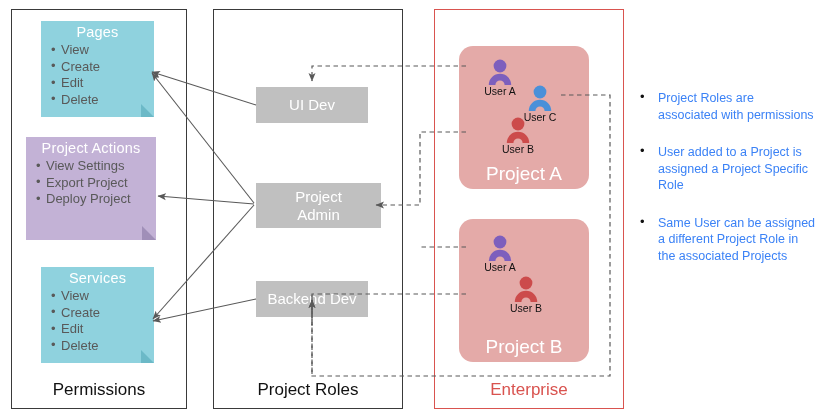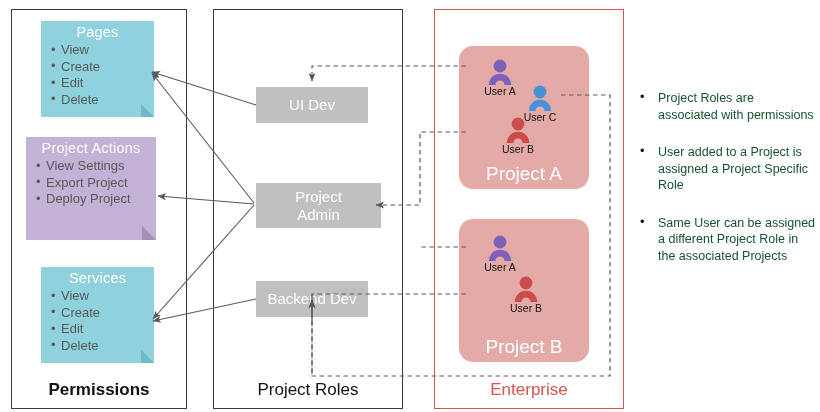--- a/index.html
+++ b/index.html
@@ -65,21 +65,21 @@
     white-space:nowrap;margin-top:0px;
   }
 
   
   .notes-list{position:absolute;left:636px;top:86px;width:180px;}
   .notes-list .item{position:relative;padding-left:22px;margin-bottom:21px;}
   .notes-list .item:before{
     content:"\2022";position:absolute;left:4px;top:-1px;color:#111;font-size:13px;
   }
   .notes-list .item p{
-    margin:0;color:#14532d;font-size:12.5px;line-height:16.5px;
+    margin:0;color:#3b82f6;font-size:12.5px;line-height:16.5px;
   }
 
   svg.wires{position:absolute;left:0;top:0;width:820px;height:412px;overflow:visible;}
 </style>
 </head>
 <body>
 
 <div id="stage">
 
   <div class="panel" style="left:11px;top:5px;width:176px;height:400px;"></div>
@@ -234,21 +234,21 @@
     </g>
 
     <g stroke="#595959" stroke-width="1.2" fill="none" stroke-dasharray="4.5,3.5">
       <path d="M312,370 L312,300"></path>
     </g>
     <g stroke="#595959" stroke-width="1.2" fill="none">
       <path d="M312,300 L312,296" marker-end="url(#ahd)"></path>
     </g>
   </svg>
 
-  <div class="panel-label" style="left:11px;top:376px;width:176px;font-weight:bold;">Permissions</div>
+  <div class="panel-label" style="left:11px;top:376px;width:176px;">Permissions</div>
   <div class="panel-label" style="left:213px;top:376px;width:190px;">Project Roles</div>
   <div class="panel-label enterprise-label" style="left:434px;top:376px;width:190px;">Enterprise</div>
 
   <div class="notes-list">
     <div class="item">
       <p>Project Roles are associated with permissions</p>
     </div>
     <div class="item">
       <p>User added to a Project is assigned a Project Specific Role</p>
     </div>

